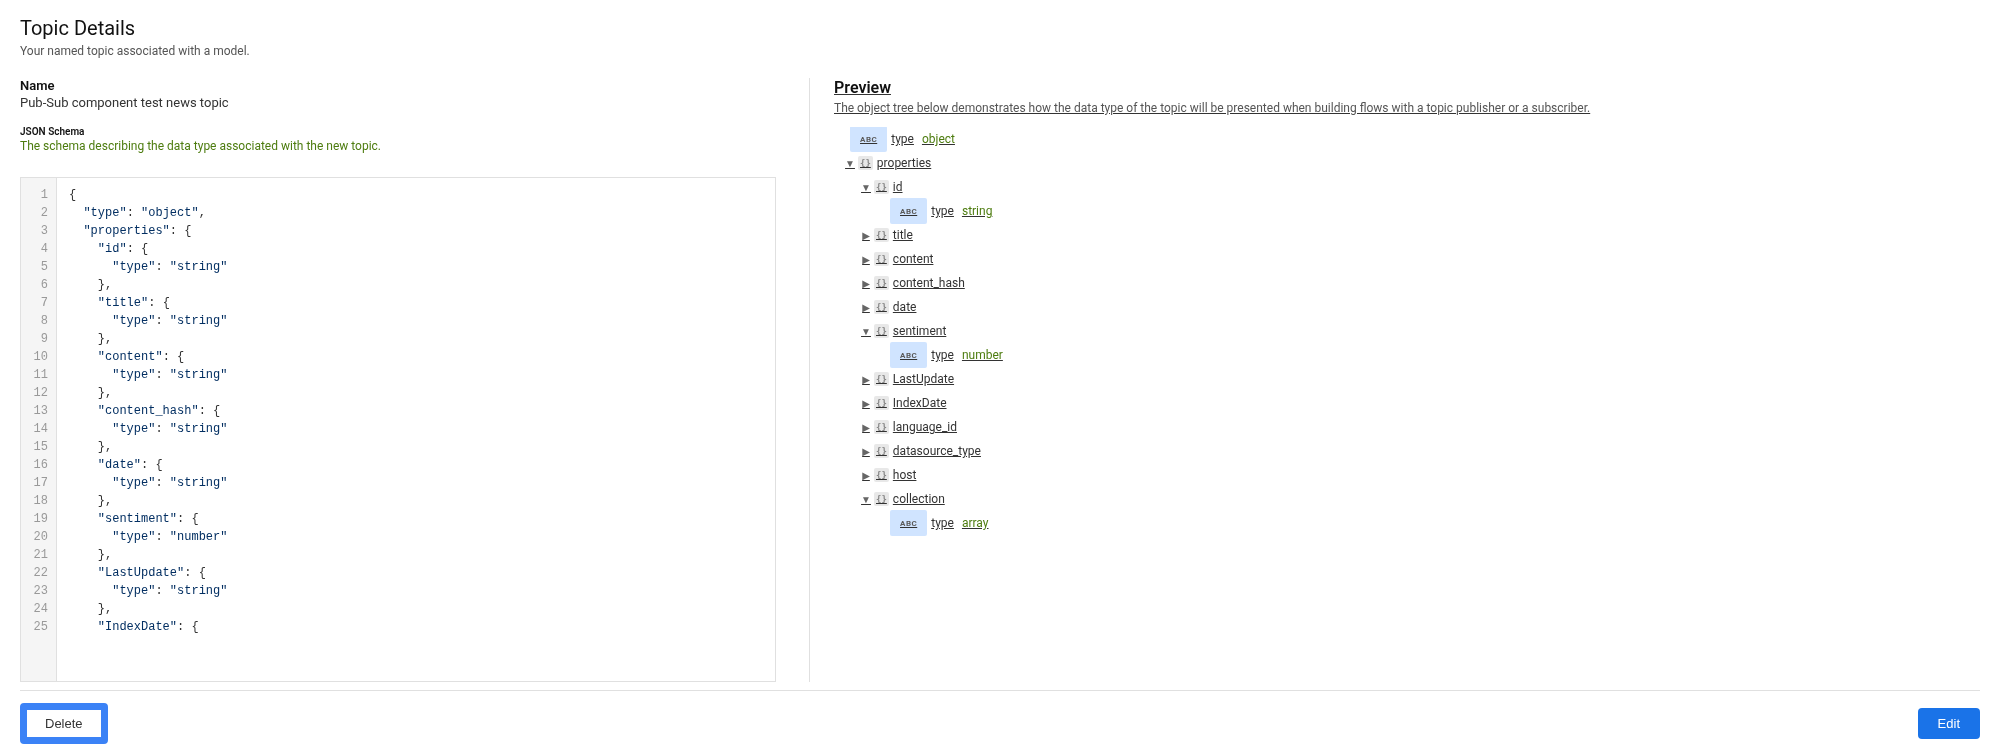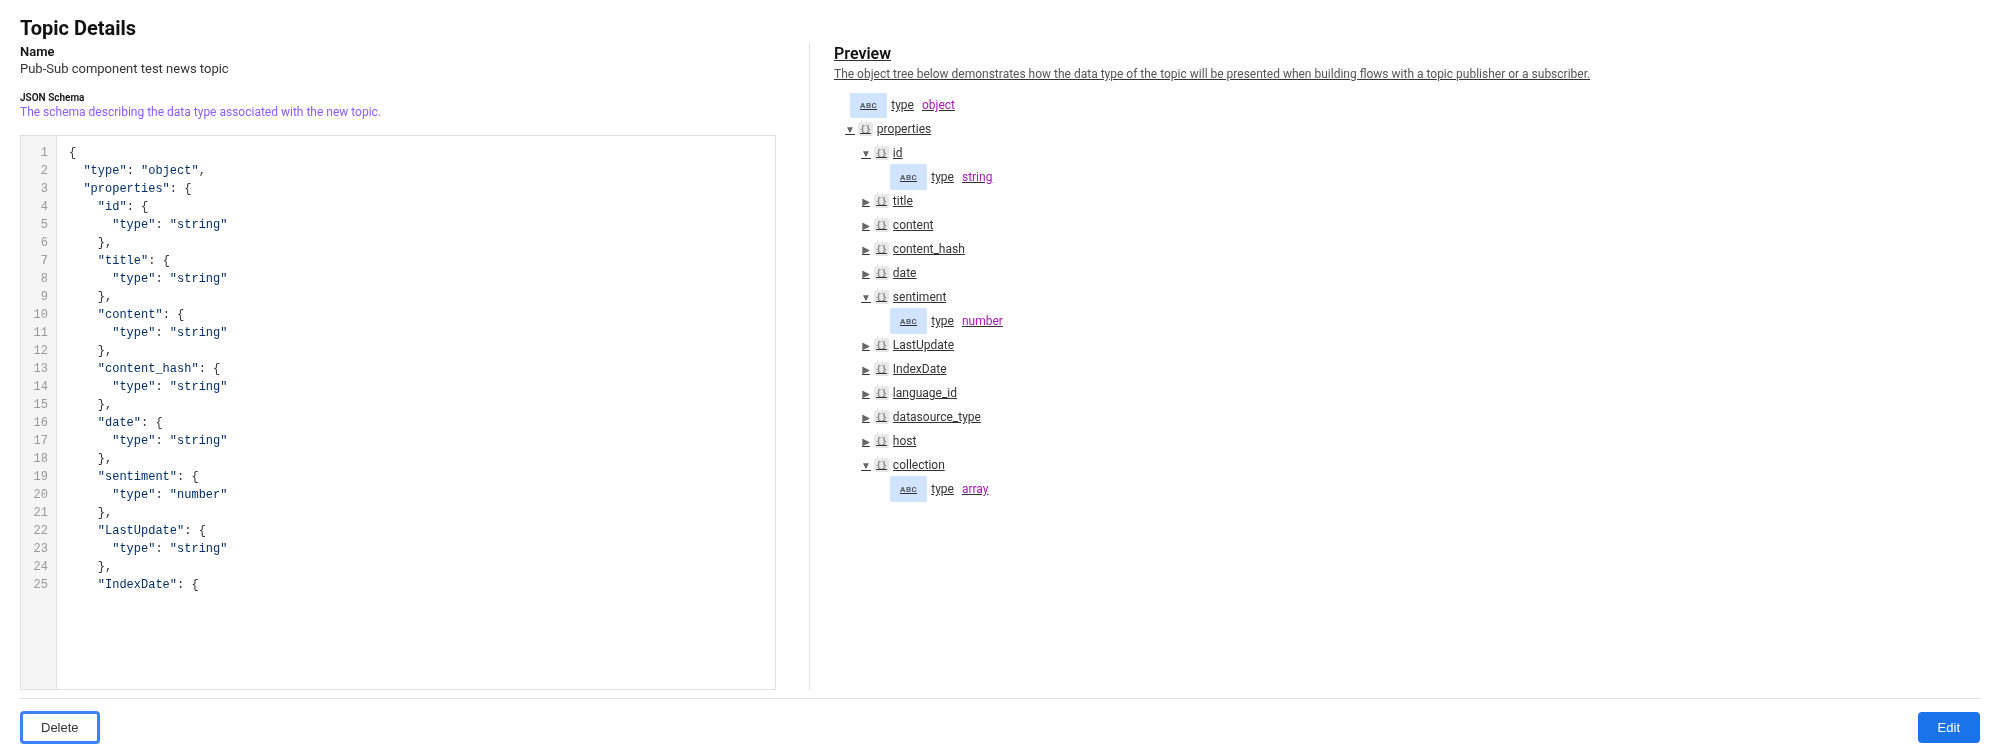--- a/index.html
+++ b/index.html
@@ -12,21 +12,21 @@
       overflow: hidden;
     }
     .page-container {
       display: flex;
       flex-direction: column;
       height: 100%;
       padding: 16px 20px 0 20px;
     }
     .page-title {
       font-size: 20px;
-      font-weight: 700;
+      font-weight: 400;
       color: #111;
       margin-bottom: 4px;
     }
     .page-subtitle {
       font-size: 12px;
       color: #555;
       margin-bottom: 20px;
     }
     .main-content {
       display: flex;
@@ -55,22 +55,22 @@
       margin-bottom: 16px;
     }
     .json-schema-label {
       font-size: 10px;
       font-weight: 600;
       color: #111;
       margin-bottom: 2px;
     }
     .json-schema-desc {
       font-size: 12px;
-      color: #8b5cf6;
-      margin-bottom: 16px;
+      color: #4d7c0f;
+      margin-bottom: 24px;
     }
     .code-editor {
       flex: 1;
       background: #fff;
       border: 1px solid #e0e0e0;
       font-family: 'Courier New', Courier, monospace;
       font-size: 12px;
       line-height: 1.5;
       overflow-y: scroll;
       position: relative;
@@ -178,36 +178,36 @@
       flex-shrink: 0;
       letter-spacing: 0.5px;
     }
     .node-name {
       font-size: 12px;
       color: #333;
       margin-right: 8px;
     }
     .node-type-value {
       font-size: 12px;
-      color: #a21caf;
+      color: #4d7c0f;
     }
     .indent-1 { padding-left: 8px; }
     .indent-2 { padding-left: 24px; }
     .indent-3 { padding-left: 40px; }
     
     .bottom-bar {
       display: flex;
       justify-content: space-between;
       align-items: center;
       padding: 12px 0;
       border-top: 1px solid #e0e0e0;
       margin-top: 8px;
     }
     .btn-delete {
-      border: 3px solid #3b82f6;
+      border: 7px solid #3b82f6;
       background: #fff;
       color: #333;
       padding: 6px 18px;
       border-radius: 4px;
       cursor: pointer;
       font-size: 13px;
     }
     .btn-edit {
       background: #1a73e8;
       color: #fff;
@@ -221,20 +221,23 @@
     
     ::-webkit-scrollbar { width: 8px; height: 8px; }
     ::-webkit-scrollbar-track { background: #f1f1f1; }
     ::-webkit-scrollbar-thumb { background: #c1c1c1; border-radius: 4px; }
   </style>
 </head>
 <body>
 
 <div class="page-container">
   <h1 class="page-title">Topic Details</h1>
+  <p class="page-subtitle">
+    <span>Your named topic associated with a model.</span>
+  </p>
 
   <div class="main-content">
 
     <div class="left-panel">
       <div class="section-label">Name</div>
       <div class="section-value">Pub-Sub component test news topic</div>
       <div class="json-schema-label">JSON Schema</div>
       <div class="json-schema-desc">The schema describing the data type associated with the new topic.</div>
       <div class="code-editor">
         <div class="line-numbers">

